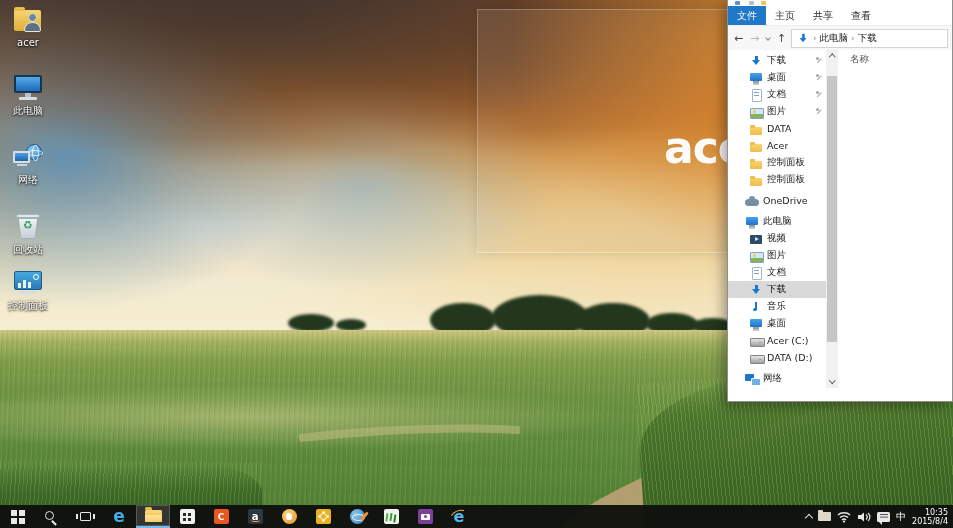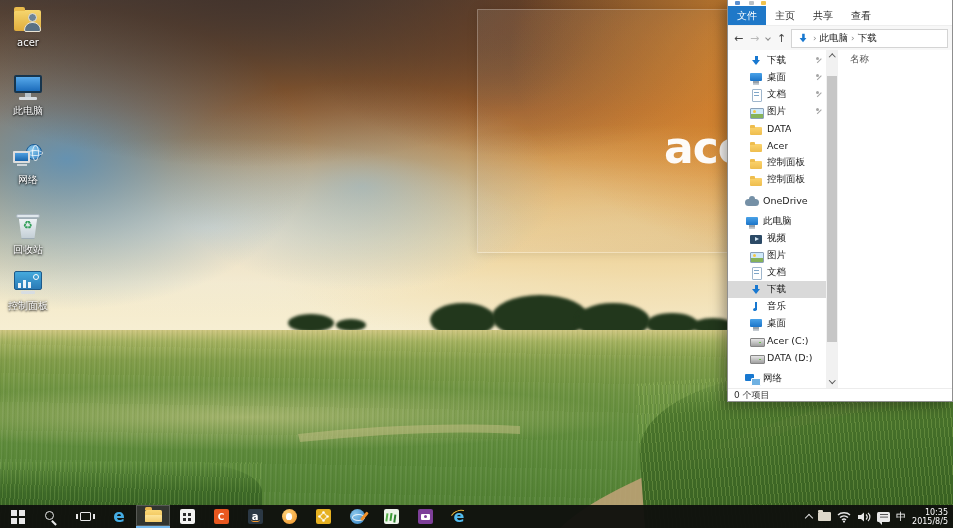--- a/index.html
+++ b/index.html
@@ -376,23 +376,20 @@
         <div class="sb-thumb"></div>
         <div class="sb-btn sb-down">
             <span class="sb-chev"></span>
           </div>
       </div>
       <div class="list">
         <div class="col-head">名称</div>
 
       </div>
     </div>
-    <div class="statusbar">
-      <span>0 个项目</span>
-    </div>
   </div>
 
   <div class="taskbar">
     <div class="tbtn">
         <span class="i-start"></span>
       </div>
     <div class="tbtn">
         <span class="i-search"></span>
       </div>
     <div class="tbtn">
@@ -455,18 +452,18 @@
       </svg>
       <svg class="trsvg" width="14" height="12" viewBox="0 0 14 12">
         <polygon points="1,4 4,4 7,1.5 7,10.5 4,8 1,8" fill="#e6e6e6"></polygon>
         <path d="M9,3.5 C10.5,5 10.5,7 9,8.5" stroke="#e6e6e6" stroke-width="1.2" fill="none"></path>
         <path d="M11,2 C13.5,4.2 13.5,7.8 11,10" stroke="#e6e6e6" stroke-width="1.2" fill="none"></path>
       </svg>
       <span class="tr-chat"></span>
       <span class="tr-ime">中</span>
       <div class="tr-clock">
         <div>10:35</div>
-        <div>2015/8/5</div>
+        <div>2015/8/4</div>
       </div>
     </div>
   </div>
 
 </div>
 
 </body></html>

